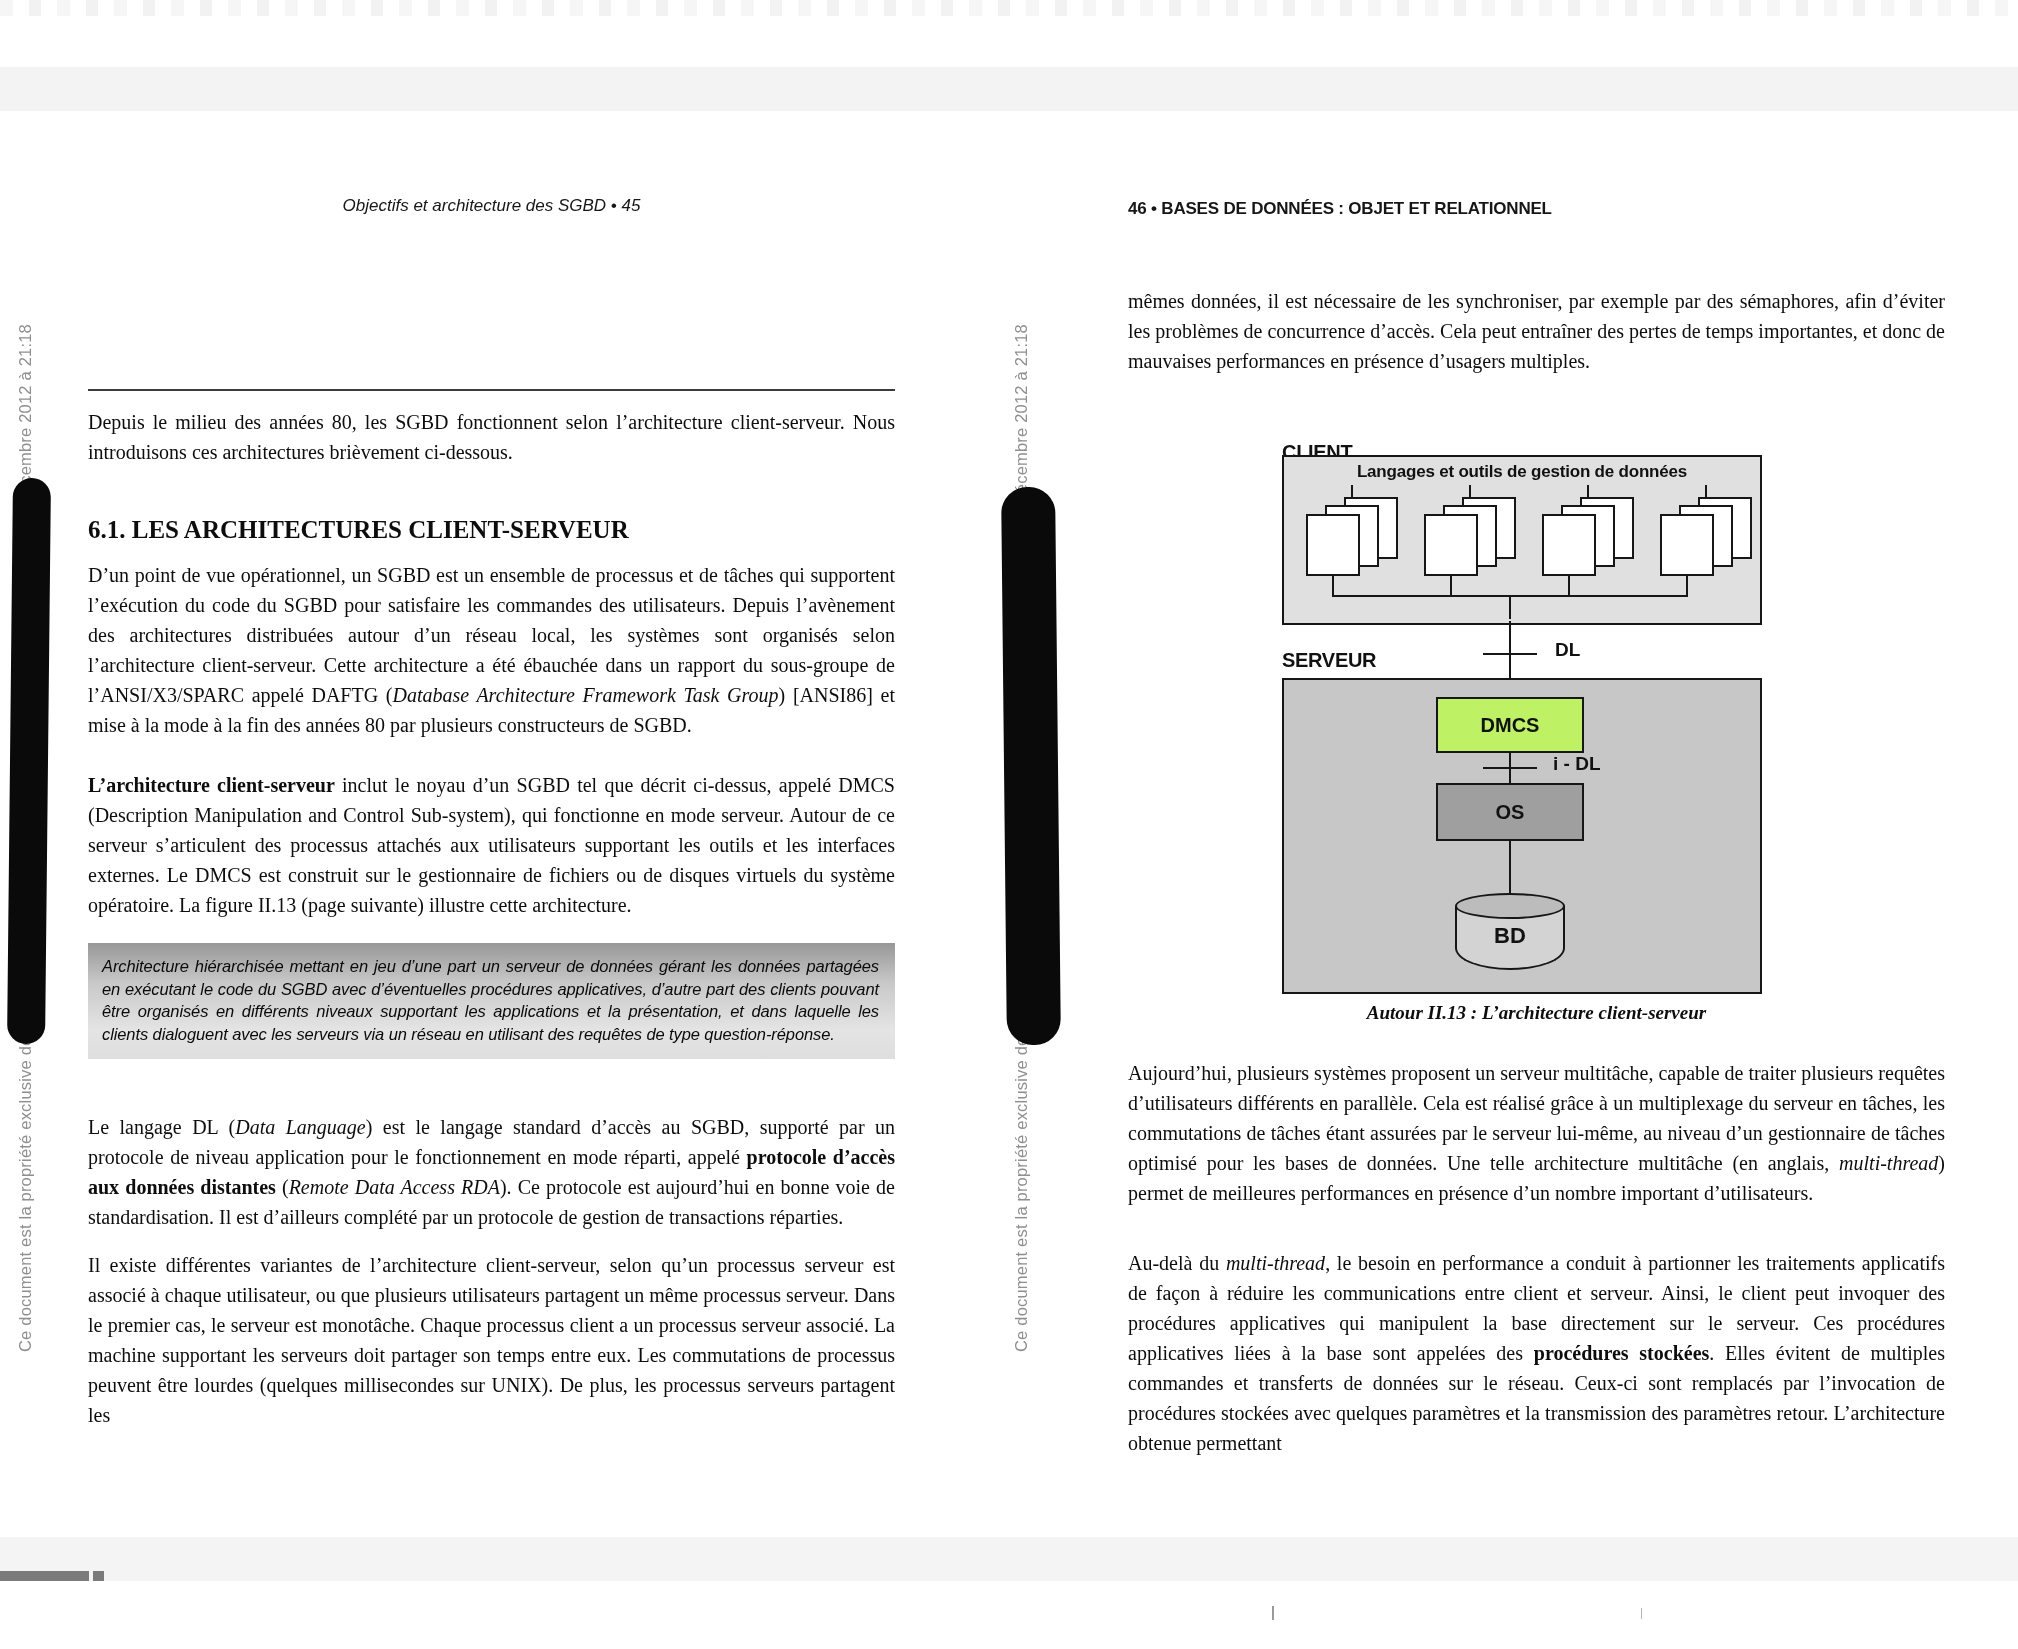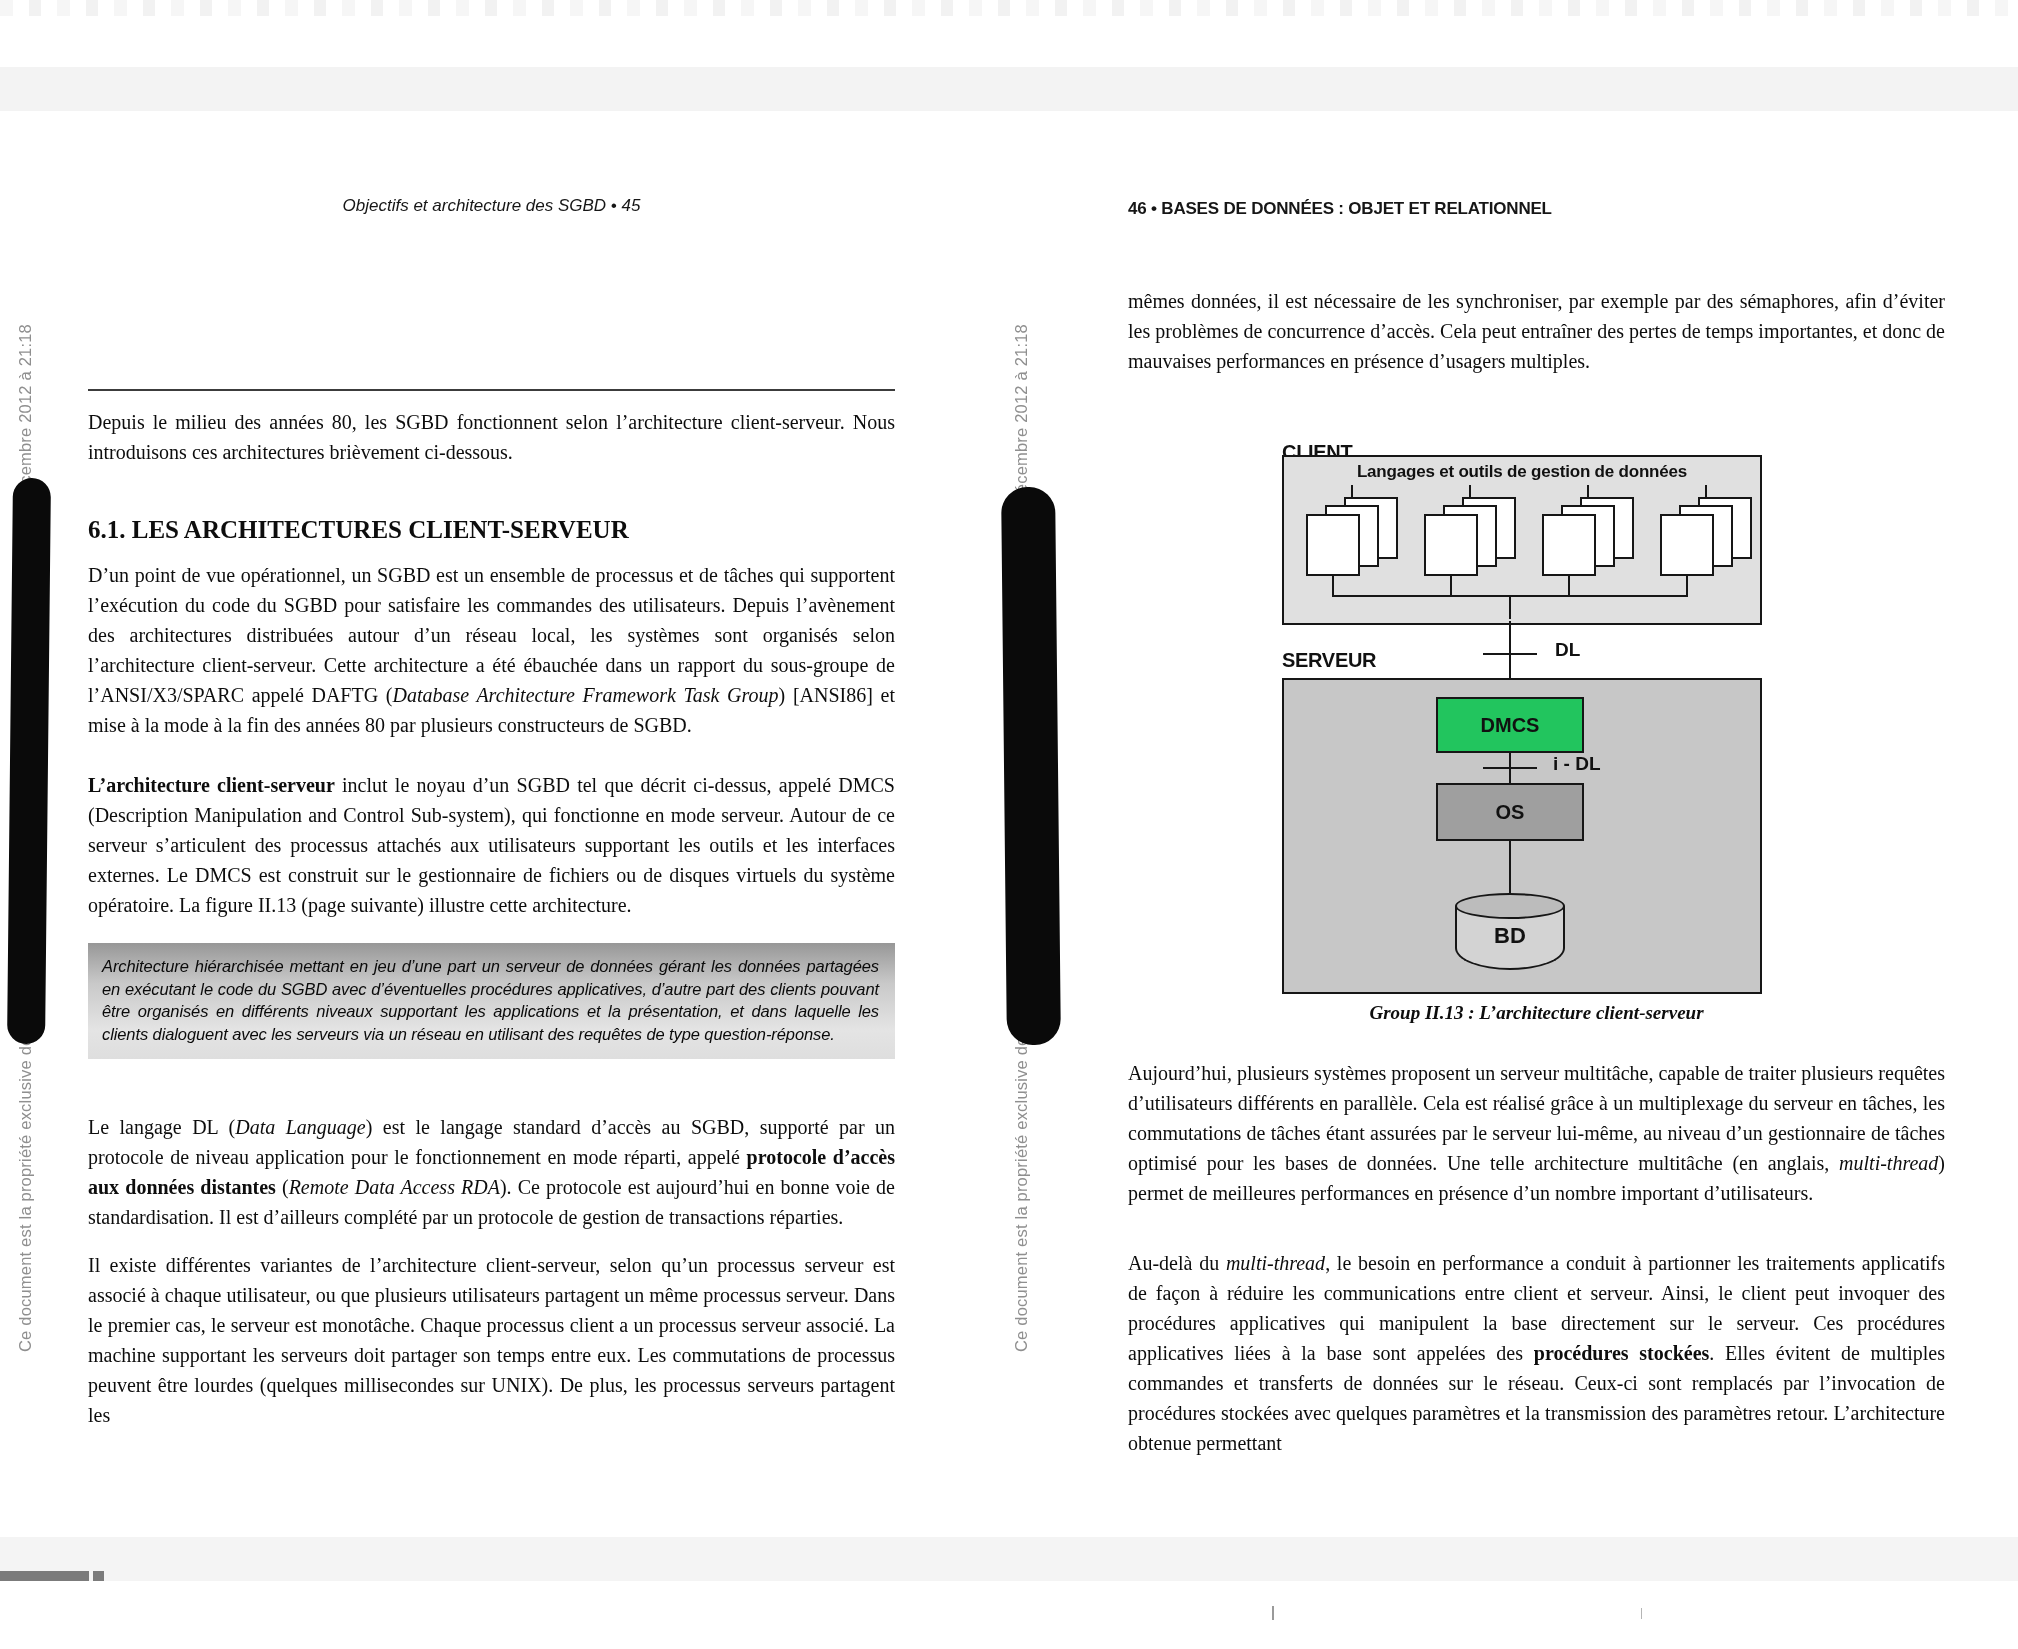--- a/index.html
+++ b/index.html
@@ -63,21 +63,21 @@
   .tools-lbl{position:absolute;left:0;right:0;top:5px;text-align:center;font-weight:bold;font-size:17px;letter-spacing:-.2px;}
   .server-box{position:absolute;left:154px;top:253px;width:476px;height:312px;background:#c7c7c7;border:2px solid #161616;}
   .stack{position:absolute;width:92px;height:80px;top:40px;}
   .pg{position:absolute;width:54px;height:62px;background:#ffffff;border:2px solid #161616;box-sizing:border-box;}
   .pg3{left:38px;top:0;z-index:1;} .pg2{left:19px;top:8px;z-index:2;} .pg1{left:0;top:17px;z-index:3;}
   .stack-tick{position:absolute;left:45px;top:-12px;width:2px;height:12px;background:#161616;}
   .vline{position:absolute;width:2px;background:#161616;}
   .hline{position:absolute;height:2px;background:#161616;}
   .proc-box{position:absolute;left:308px;width:148px;border:2px solid #161616;box-sizing:border-box;
      display:flex;align-items:center;justify-content:center;font-weight:bold;font-size:20px;}
-  .dmcs{top:272px;height:56px;background:#22c55e;}
+  .dmcs{top:272px;height:56px;background:#bef264;}
   .os{top:358px;height:58px;background:#9f9f9f;}
   .iface-lbl{position:absolute;font-weight:bold;font-size:19px;}
   .cyl{position:absolute;left:327px;top:468px;width:110px;height:80px;}
   .cyl-top{position:absolute;left:0;top:0;width:110px;height:26px;background:#bcbcbc;border:2px solid #161616;
      border-radius:50%;box-sizing:border-box;}
   .cyl-body{position:absolute;left:0;top:13px;width:110px;height:64px;background:#d3d3d3;box-sizing:border-box;
      border-left:2px solid #161616;border-right:2px solid #161616;border-bottom:2px solid #161616;
      border-radius:0 0 55px 55px / 0 0 22px 22px;}
   .cyl-lbl{position:absolute;left:0;right:0;top:30px;text-align:center;font-weight:bold;font-size:22px;}
 </style>
@@ -180,19 +180,19 @@
       </div>
     <div class="vline" style="left:381px;top:416px;height:56px;"></div>
 
     <div class="cyl">
       <div class="cyl-body"></div>
       <div class="cyl-top"></div>
       <div class="cyl-lbl">BD</div>
     </div>
   </div>
 
-  <div class="colR caption">Group II.13 : L’architecture client-serveur</div>
+  <div class="colR caption">Autour II.13 : L’architecture client-serveur</div>
 
   <div class="colR para pR2"><span>Aujourd’hui, plusieurs systèmes proposent un serveur multitâche, capable de traiter plusieurs requêtes d’utilisateurs différents en parallèle. Cela est réalisé grâce à un multiplexage du serveur en tâches, les commutations de tâches étant assurées par le serveur lui-même, au niveau d’un gestionnaire de tâches optimisé pour les bases de données. Une telle architecture multitâche (en anglais, </span><span class="it">multi-thread</span><span>) permet de meilleures performances en présence d’un nombre important d’utilisateurs.</span></div>
 
   <div class="colR para pR3"><span>Au-delà du </span><span class="it">multi-thread</span><span>, le besoin en performance a conduit à partionner les traitements applicatifs de façon à réduire les communications entre client et serveur. Ainsi, le client peut invoquer des procédures applicatives qui manipulent la base directement sur le serveur. Ces procédures applicatives liées à la base sont appelées des </span><span class="bo">procédures stockées</span><span>. Elles évitent de multiples commandes et transferts de données sur le réseau. Ceux-ci sont remplacés par l’invocation de procédures stockées avec quelques paramètres et la transmission des paramètres retour. L’architecture obtenue permettant</span></div>
 
 </div>
 
 </body></html>

